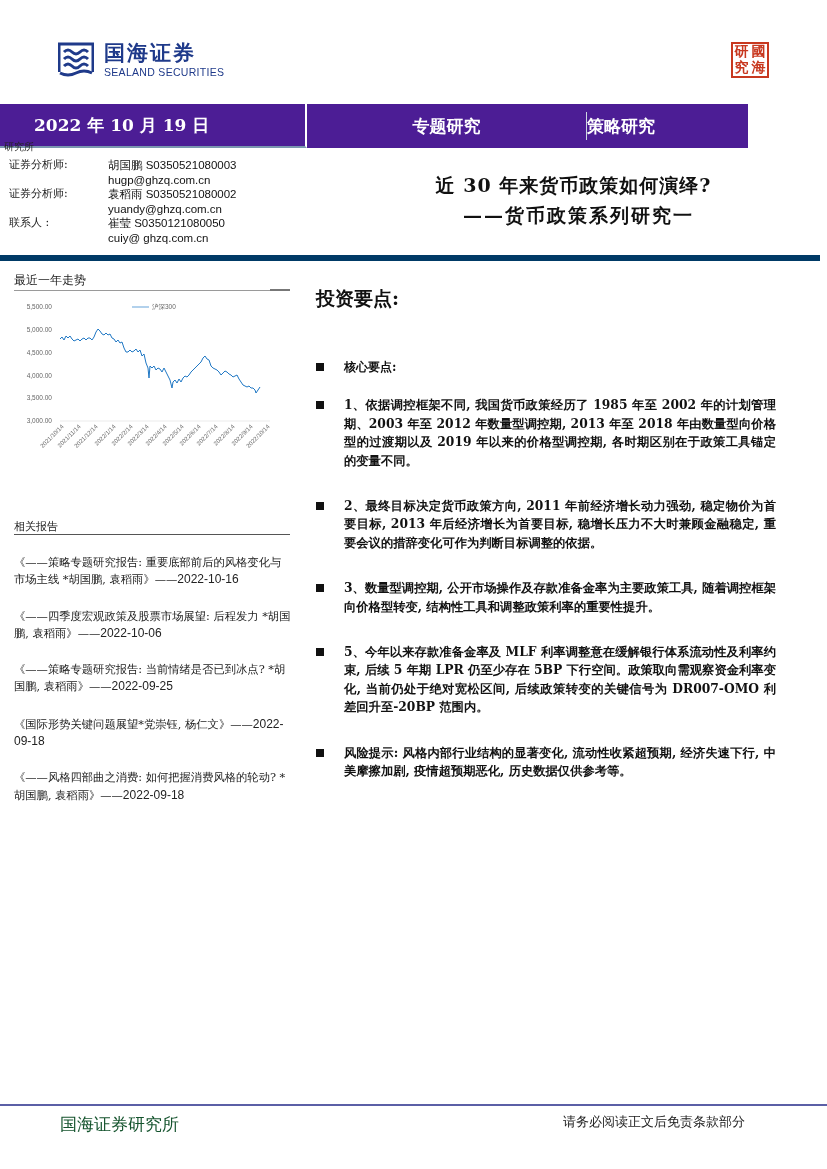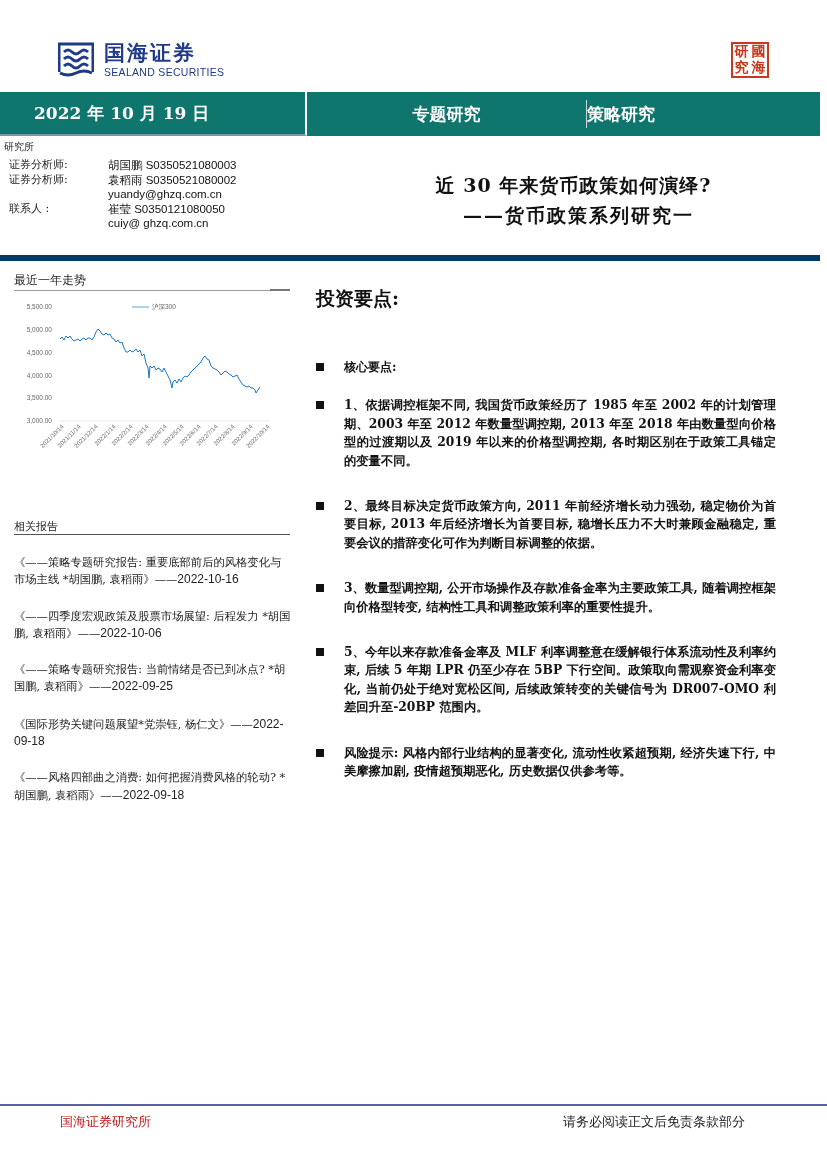--- a/index.html
+++ b/index.html
@@ -10,21 +10,21 @@
   .logo { position: absolute; left: 58px; top: 42px; display: flex; align-items: center; }
   .logo-mark { width: 36px; height: 36px; margin-right: 10px; }
   .logo-text { display: flex; flex-direction: column; }
   .logo-cn { font-family: "DejaVu Sans", sans-serif; font-weight: bold; font-size: 21px; color: #1f3a8a; letter-spacing: 2px; line-height: 22px; }
   .logo-en { font-family: "Liberation Sans", sans-serif; font-size: 10.5px; color: #1f3a8a; letter-spacing: 0.3px; margin-top: 2px; }
 
   .seal { position: absolute; left: 731px; top: 42px; width: 38px; height: 36px; border: 2px solid #c8381f; color: #c8381f; font-family: "DejaVu Serif", serif; font-size: 14px; font-weight: bold; display: grid; grid-template-columns: 1fr 1fr; grid-template-rows: 1fr 1fr; line-height: 15px; text-align: center; background: #fff; }
   .seal span { display: block; }
 
   
-  .band { position: absolute; left: 0; top: 92px; width: 820px; height: 44px; background: #0f766e; display: flex; }
+  .band { position: absolute; left: 0; top: 104px; width: 748px; height: 44px; background: #4c1d95; display: flex; }
   .band-left { width: 307px; height: 44px; border-right: 2px solid #fff; display: flex; align-items: center; padding-left: 34px; border-bottom: 2px solid #7a96b0; }
   .band-date { color: #fff; font-size: 17px; font-weight: bold; font-family: "DejaVu Serif", serif; }
   .band-mid { width: 280px; height: 44px; display: flex; align-items: center; justify-content: center; border-right: 1px solid #ccd6e0; margin: 8px 0; height: 28px; align-self: center; }
   .band-type, .band-cat { color: #fff; font-size: 17px; font-weight: bold; }
   .band-right { flex: 1; display: flex; align-items: center; justify-content: flex-start; padding-right: 28px; }
 
   
   .info { position: absolute; left: 4px; top: 140px; width: 290px; font-size: 11px; }
   .info .org { font-size: 10px; margin-bottom: 4px; color: #222; }
   .info-row { display: flex; line-height: 14.5px; }
@@ -55,21 +55,21 @@
   .section-title { position: absolute; left: 316px; top: 286px; font-size: 19px; font-weight: bold; }
   .points { position: absolute; left: 316px; top: 322px; width: 460px; margin-top: 36px; }
   .point { display: flex; font-size: 12.3px; font-weight: bold; line-height: 18.4px; margin-bottom: 27px; }
   .point .bullet { width: 8px; height: 8px; background: #111; margin-top: 5px; margin-right: 20px; flex: 0 0 8px; }
   .point .txt { flex: 1; text-align: justify; }
   .point.core { margin-bottom: 20px; font-weight: normal; }
   .point.core .txt { font-weight: bold; font-size: 12px; }
 
   
   .footer-rule { position: absolute; left: 0; top: 1104px; width: 827px; height: 2px; background: #5b5fa6; }
-  .footer-left { position: absolute; left: 60px; top: 1113px; font-size: 13px; color: #b91c1c; }
+  .footer-left { position: absolute; left: 60px; top: 1113px; font-size: 17px; color: #14532d; }
   .footer-right { position: absolute; left: 563px; top: 1113px; font-size: 13px; color: #222; }
 </style>
 </head>
 <body>
 
 <div class="logo">
   <svg class="logo-mark" viewBox="0 0 36 36">
     <rect x="1" y="2" width="34" height="32" fill="none" stroke="#1f3a8a" stroke-width="3"></rect>
     <path d="M6 10 q4 -4 8 0 t8 0 t8 0" fill="none" stroke="#1f3a8a" stroke-width="3"></path>
     <path d="M6 17 q4 -4 8 0 t8 0 t8 0" fill="none" stroke="#1f3a8a" stroke-width="3"></path>
@@ -100,20 +100,24 @@
   <div class="band-right">
     <span class="band-cat">策略研究</span>
   </div>
 </div>
 
 <div class="info">
   <div class="org">研究所</div>
   <div class="info-row">
     <span class="lbl">证券分析师:</span>
     <span class="val">胡国鹏  S0350521080003</span>
+  </div>
+  <div class="info-row">
+    <span class="lbl"></span>
+    <span class="val">hugp@ghzq.com.cn</span>
   </div>
   <div class="info-row">
     <span class="lbl">证券分析师:</span>
     <span class="val">袁稻雨  S0350521080002</span>
   </div>
   <div class="info-row">
     <span class="lbl"></span>
     <span class="val">yuandy@ghzq.com.cn</span>
   </div>
   <div class="info-row">

